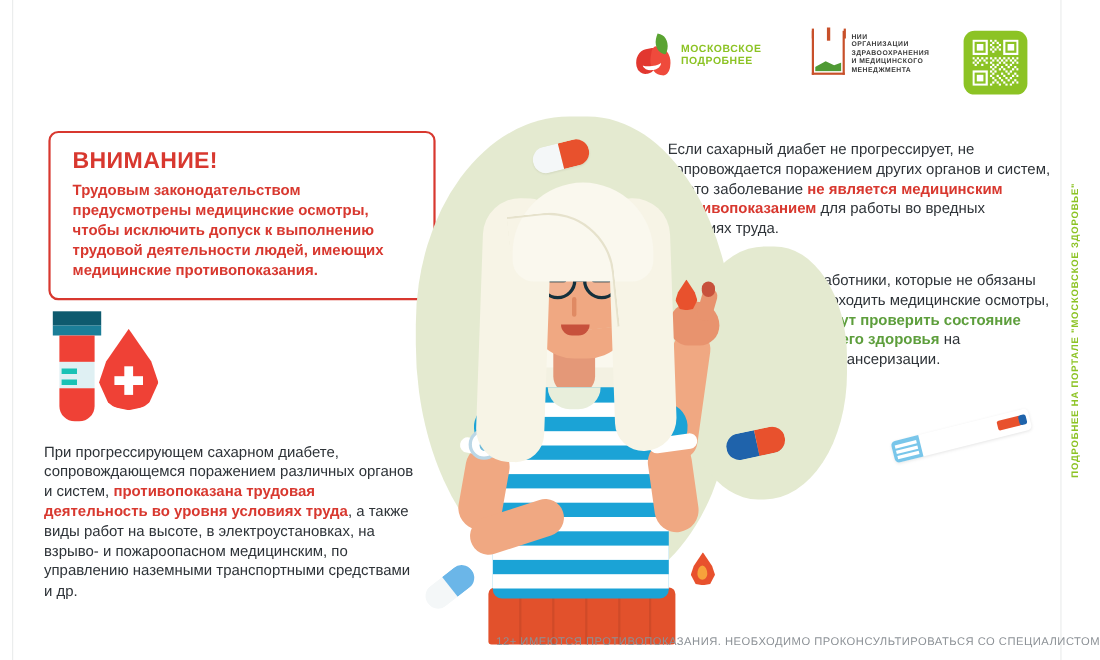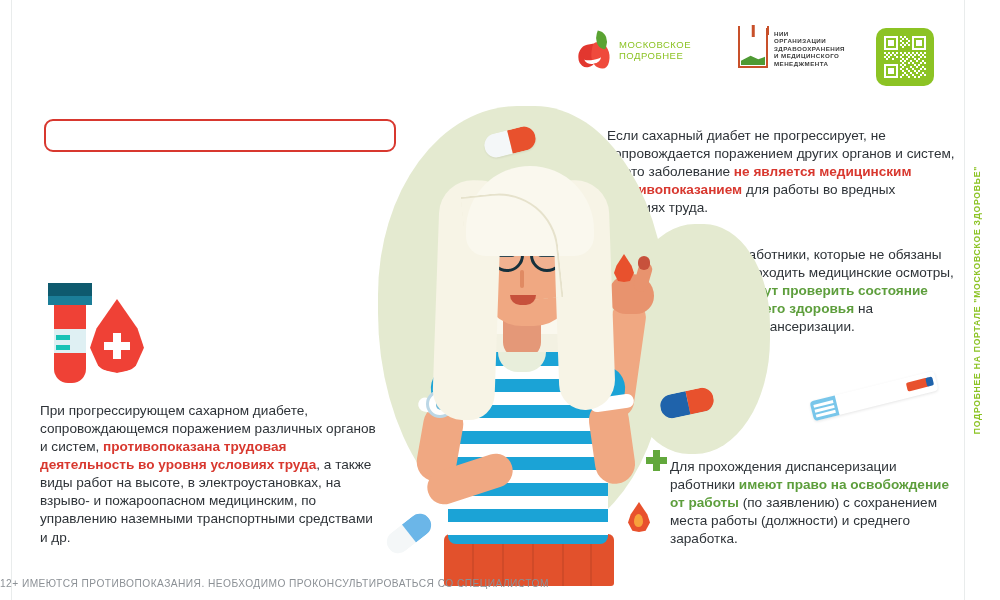--- a/index.html
+++ b/index.html
@@ -64,21 +64,21 @@
     position:absolute; left:17px; top:0px; width:13px; height:16px;
     background:#5aa332;
     border-radius:0 80% 10% 80%;
     transform:rotate(18deg);
   }
   .logo-mosgor .logo-words { line-height:1.12; }
   .logo-mosgor .logo-words span {
     display:block;
     color:#8cc324;
     font-size:9.5px;
-    font-weight:normal;
+    font-weight:bold;
     letter-spacing:0.5px;
   }
 
   .logo-nii { position:absolute; left:160px; top:0px; display:flex; align-items:flex-start; gap:6px; }
   .nii-mark {
     position:relative; width:30px; height:40px;
     border:2.5px solid #c8502a;
     border-top:none;
   }
   .nii-mark::before{
@@ -321,21 +321,21 @@
     box-shadow:0 1px 3px rgba(0,0,0,0.10);
   }
   .strip-device .tip-blue { position:absolute; left:0; top:0; width:26px; height:20px; background:#79c6ea; border-radius:4px 0 0 4px; }
   .strip-device .tip-blue .ln { position:absolute; left:3px; width:20px; height:2.5px; background:#ffffff; }
   .strip-device .btn-or { position:absolute; right:8px; top:5px; width:22px; height:9px; background:#e8512d; border-radius:2px; }
   .strip-device .btn-bl { position:absolute; right:3px; top:5px; width:7px; height:9px; background:#1f63ab; border-radius:2px; }
 
   
   .disclaimer {
     position:absolute; left:0; right:0; bottom:11px;
-    text-align:left;
+    text-align:right;
     color:#8c9196; font-size:10.2px; letter-spacing:0.45px;
   }
 </style>
 </head>
 <body>
 
 <div class="page">
 
   <div class="frame-line-left"></div>
   <div class="frame-line-right"></div>
@@ -478,20 +478,22 @@
         </g>
       </svg>
     </div>
   </div>
 
   <div class="side-text">
     <span>ПОДРОБНЕЕ НА ПОРТАЛЕ "МОСКОВСКОЕ ЗДОРОВЬЕ"</span>
   </div>
 
   <div class="attention-box">
+    <div class="attention-title">ВНИМАНИЕ!</div>
+    <div class="attention-body">Трудовым законодательством предусмотрены медицинские осмотры, чтобы исключить допуск к выполнению трудовой деятельности людей, имеющих медицинские противопоказания.</div>
   </div>
 
   <div class="vial-block">
     <div class="vial-icon">
       <div class="vial-tube">
         <div class="cap-dark"></div>
           <div class="cap-light"></div>
         <div class="body-red"></div>
           <div class="body-pale"></div>
           <div class="body-red2"></div>
@@ -516,29 +518,20 @@
   <div class="right-block-mid">
     <div class="plus-bullet bullet-mid">
       <div class="pv"></div>
         <div class="ph"></div>
     </div>
     <div class="blk-text">
       <span>Работники, которые не обязаны проходить медицинские осмотры, </span><span class="hl-green">могут проверить состояние своего здоровья</span><span> на диспансеризации.</span>
     </div>
   </div>
 
-  <div class="right-block-bottom">
-    <div class="plus-bullet bullet-bottom">
-      <div class="pv"></div>
-        <div class="ph"></div>
-    </div>
-    <div class="blk-text">
-      <span>Для прохождения диспансеризации работники </span><span class="hl-green">имеют право на освобождение от работы</span><span> (по заявлению) с сохранением места работы (должности) и среднего заработка.</span>
-    </div>
-  </div>
 
   <div class="illus">
     <div class="blob"></div>
     <div class="blob2"></div>
 
     <div class="hair-back"></div>
     <div class="hair-back2"></div>
 
     <div class="skirt">
       <div class="pleat" style="left:28px"></div>

